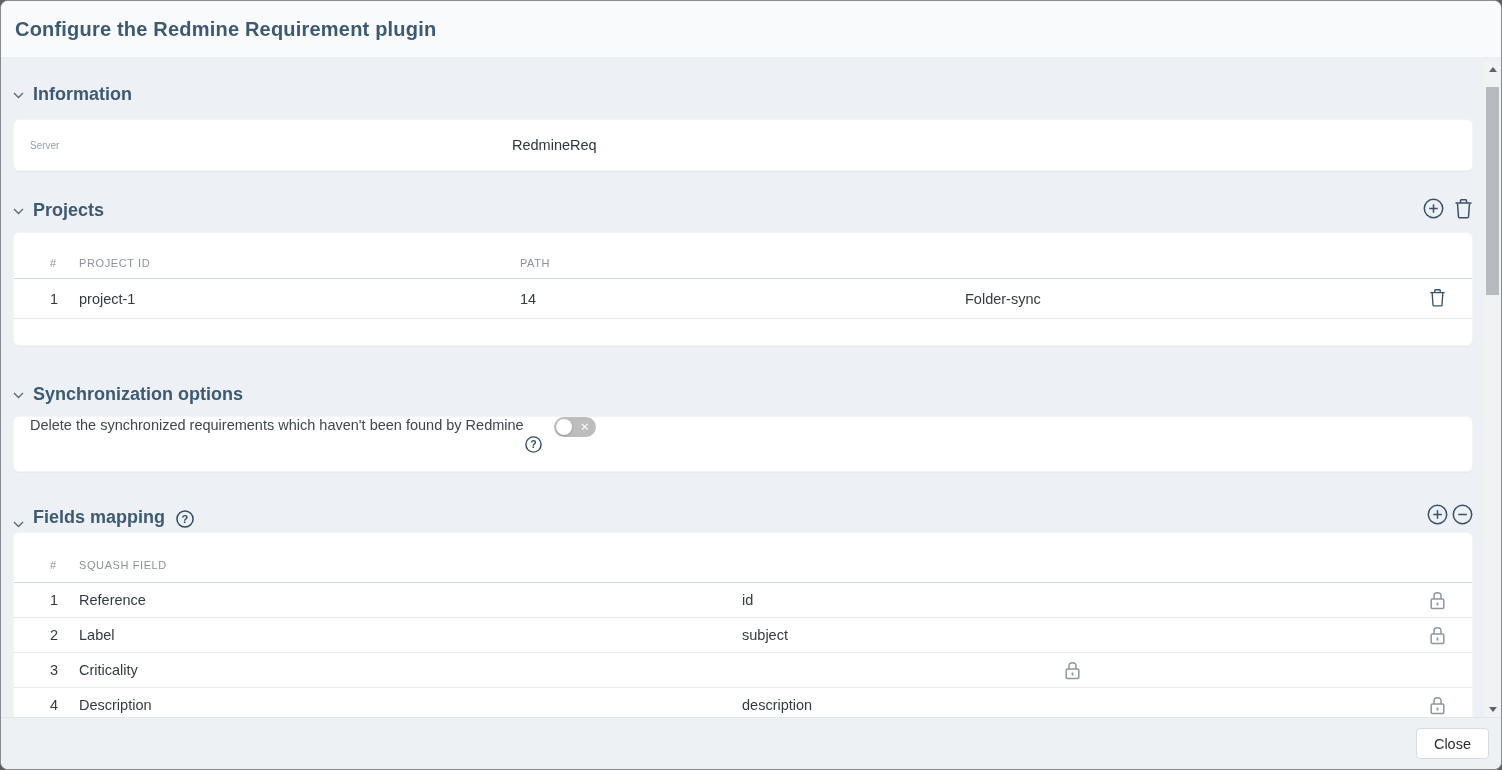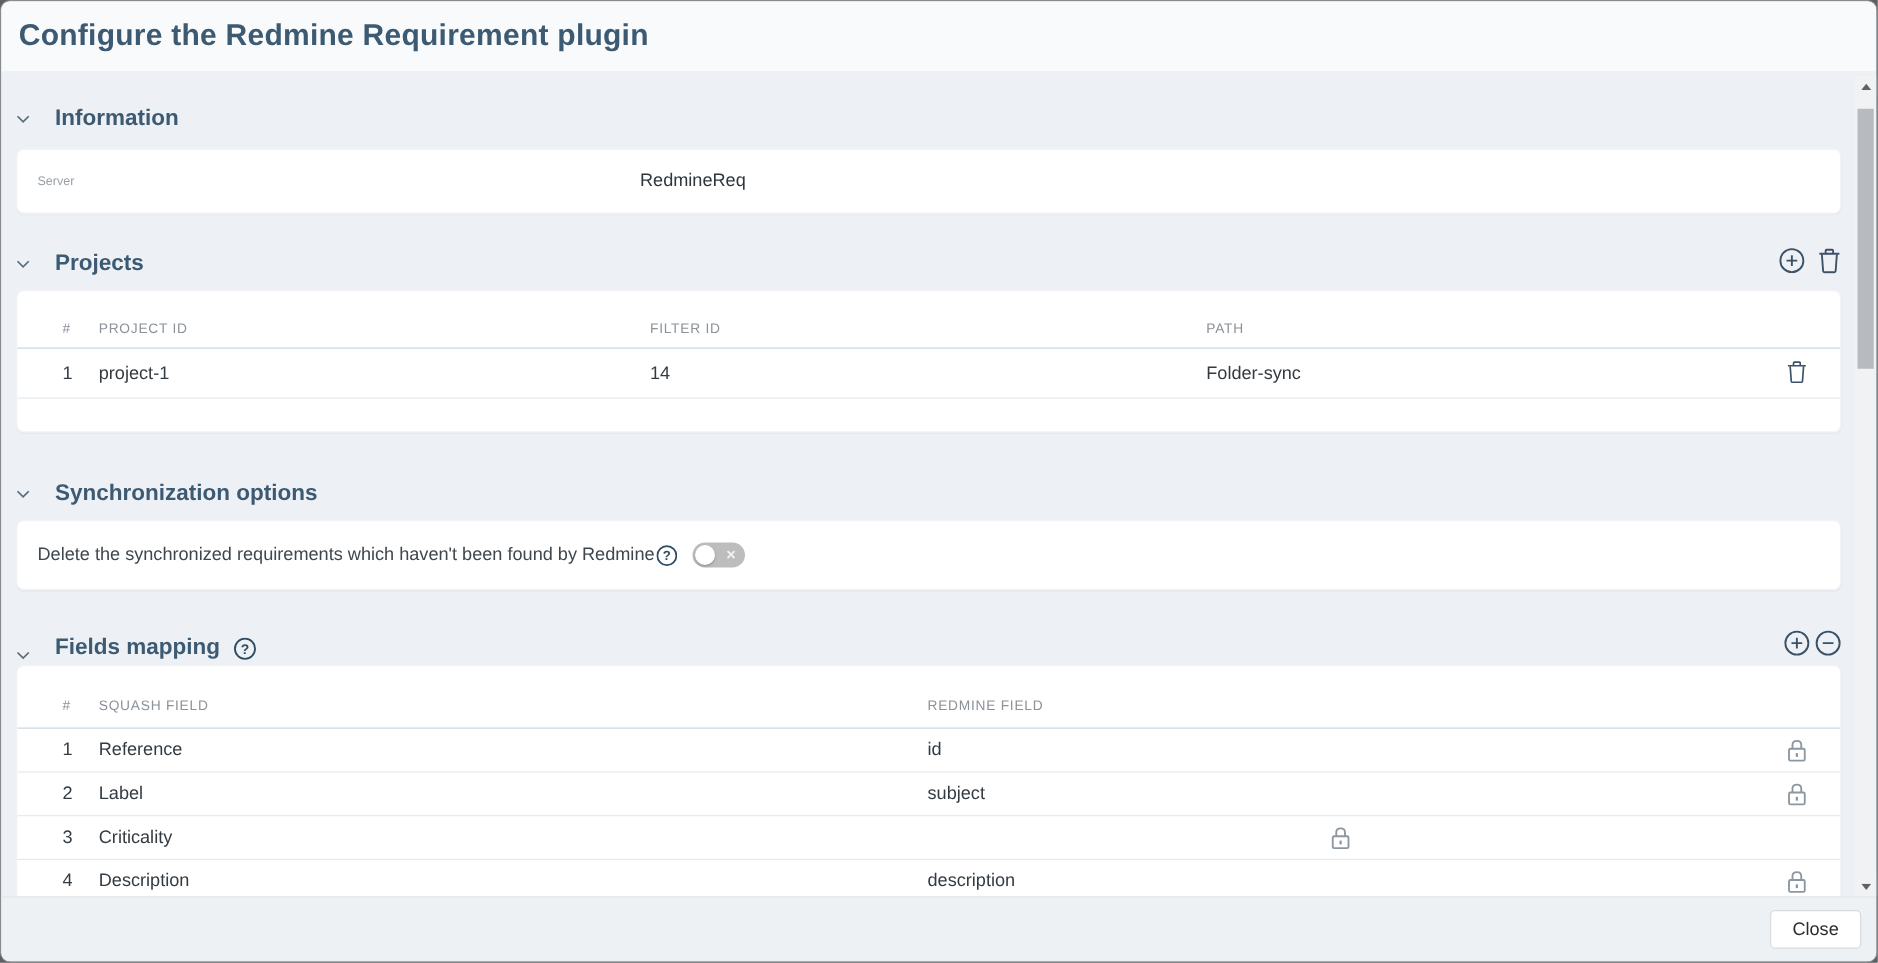--- a/index.html
+++ b/index.html
@@ -5,47 +5,47 @@
   * { margin:0; padding:0; box-sizing:border-box; }
   html,body { width:1502px; height:770px; background:#5f5f5f; font-family:"Liberation Sans", sans-serif; }
   .dialog {
     position:absolute; left:0; top:0; width:1502px; height:770px;
     background:#edf0f4; border:1px solid #868c92; border-radius:8px; overflow:hidden;
   }
   .dialog-header {
     height:57px; background:#f8fafc; display:flex; align-items:center;
     padding:0 14px; border-bottom:1px solid #eceef1;
   }
-  .dialog-title { font-size:24px; font-weight:700; color:#3d5a73; letter-spacing:.2px; }
+  .dialog-title { font-size:20px; font-weight:700; color:#3d5a73; letter-spacing:.2px; }
   .dialog-body {
     position:absolute; top:58px; bottom:52px; left:0; right:0;
     overflow:hidden; padding:0 28px 0 12px; background:#edf0f4;
   }
   .section-header {
     display:flex; align-items:center; height:30px; gap:9px;
   }
   .sh-info { margin-top:20px; }
   .sh-projects { margin-top:24px; }
   .sh-sync { margin-top:33px; }
   .sh-fields { margin-top:26px;align-items:flex-end; }
-  .section-title { font-size:18px; font-weight:600; color:#3d5a73;margin-left:11px; }
+  .section-title { font-size:18px; font-weight:600; color:#3d5a73; }
   .chevron { display:flex; align-items:center; margin-top:3px; }
   .help-circle { display:flex; align-items:center; margin-left:2px; }
   .header-actions { margin-left:auto; display:flex; align-items:center; gap:10px; }
   .header-actions.tight { gap:4px; }
   .icon-btn { background:none; border:none; cursor:pointer; padding:0; display:flex; align-items:center; }
   .card {
     background:#ffffff; border-radius:6px; border:1px solid #f2f4f6;
     box-shadow:0 1px 1px rgba(40,50,60,.03);
   }
   .card-info { margin-top:10px; height:52px; display:flex; align-items:center; padding-left:16px; }
   .info-label { width:482px; font-size:10px; color:#99a1a9; }
   .info-value { font-size:14.5px; color:#2e363d; }
   .card-projects { margin-top:7px; height:114px; padding-top:14px; }
-  .card-sync { margin-top:7px; height:56px; display:flex; align-items:center; padding-left:16px; }
+  .card-sync { margin-top:7px; height:56px; display:flex; padding-left:16px; }
   .card-fields { margin-top:4px; height:200px; padding-top:14px; }
   .tbl-header-row {
     display:grid; align-items:center; padding-left:36px;
     font-size:11px; color:#8b929a; letter-spacing:.6px;
     border-bottom:1px solid #ccd8df;
   }
   .tbl-row {
     display:grid; align-items:center; padding-left:36px;
     font-size:14.5px; color:#333b42;
     border-bottom:1px solid #e4ebef;
@@ -146,21 +146,20 @@
                 <path d="M6.5 5 L6.5 2.6 Q6.5 1.8 7.3 1.8 L11.7 1.8 Q12.5 1.8 12.5 2.6 L12.5 5" fill="none" stroke="#3a5168" stroke-width="1.5"></path>
               </svg>
           </span>
         </button>
       </span>
     </div>
     <div class="card card-projects">
       <div class="tbl-header-row grid-projects">
         <span>#</span>
         <span>PROJECT ID</span>
-        <span>FILTER ID</span>
         <span>PATH</span>
         <span></span>
       </div>
       <div class="tbl-row grid-projects">
         <span>1</span>
         <span>project-1</span>
         <span>14</span>
         <span>Folder-sync</span>
         <span class="cell-action">
           <button class="icon-btn">
@@ -228,21 +227,20 @@
                 <line x1="6.2" y1="10.5" x2="14.8" y2="10.5" stroke="#3a5168" stroke-width="1.5"></line>
               </svg>
           </span>
         </button>
       </span>
     </div>
     <div class="card card-fields">
       <div class="tbl-header-row grid-fields">
         <span>#</span>
         <span>SQUASH FIELD</span>
-        <span>REDMINE FIELD</span>
         <span></span>
       </div>
 
       <div class="tbl-row grid-fields">
         <span>1</span>
         <span>Reference</span>
         <span>id</span>
         <span class="cell-action">
           <svg width="17" height="19" viewBox="0 0 17 19">
               <rect x="2.2" y="8" width="12.6" height="9.5" rx="1.2" fill="none" stroke="#8d97a1" stroke-width="1.5"></rect>

